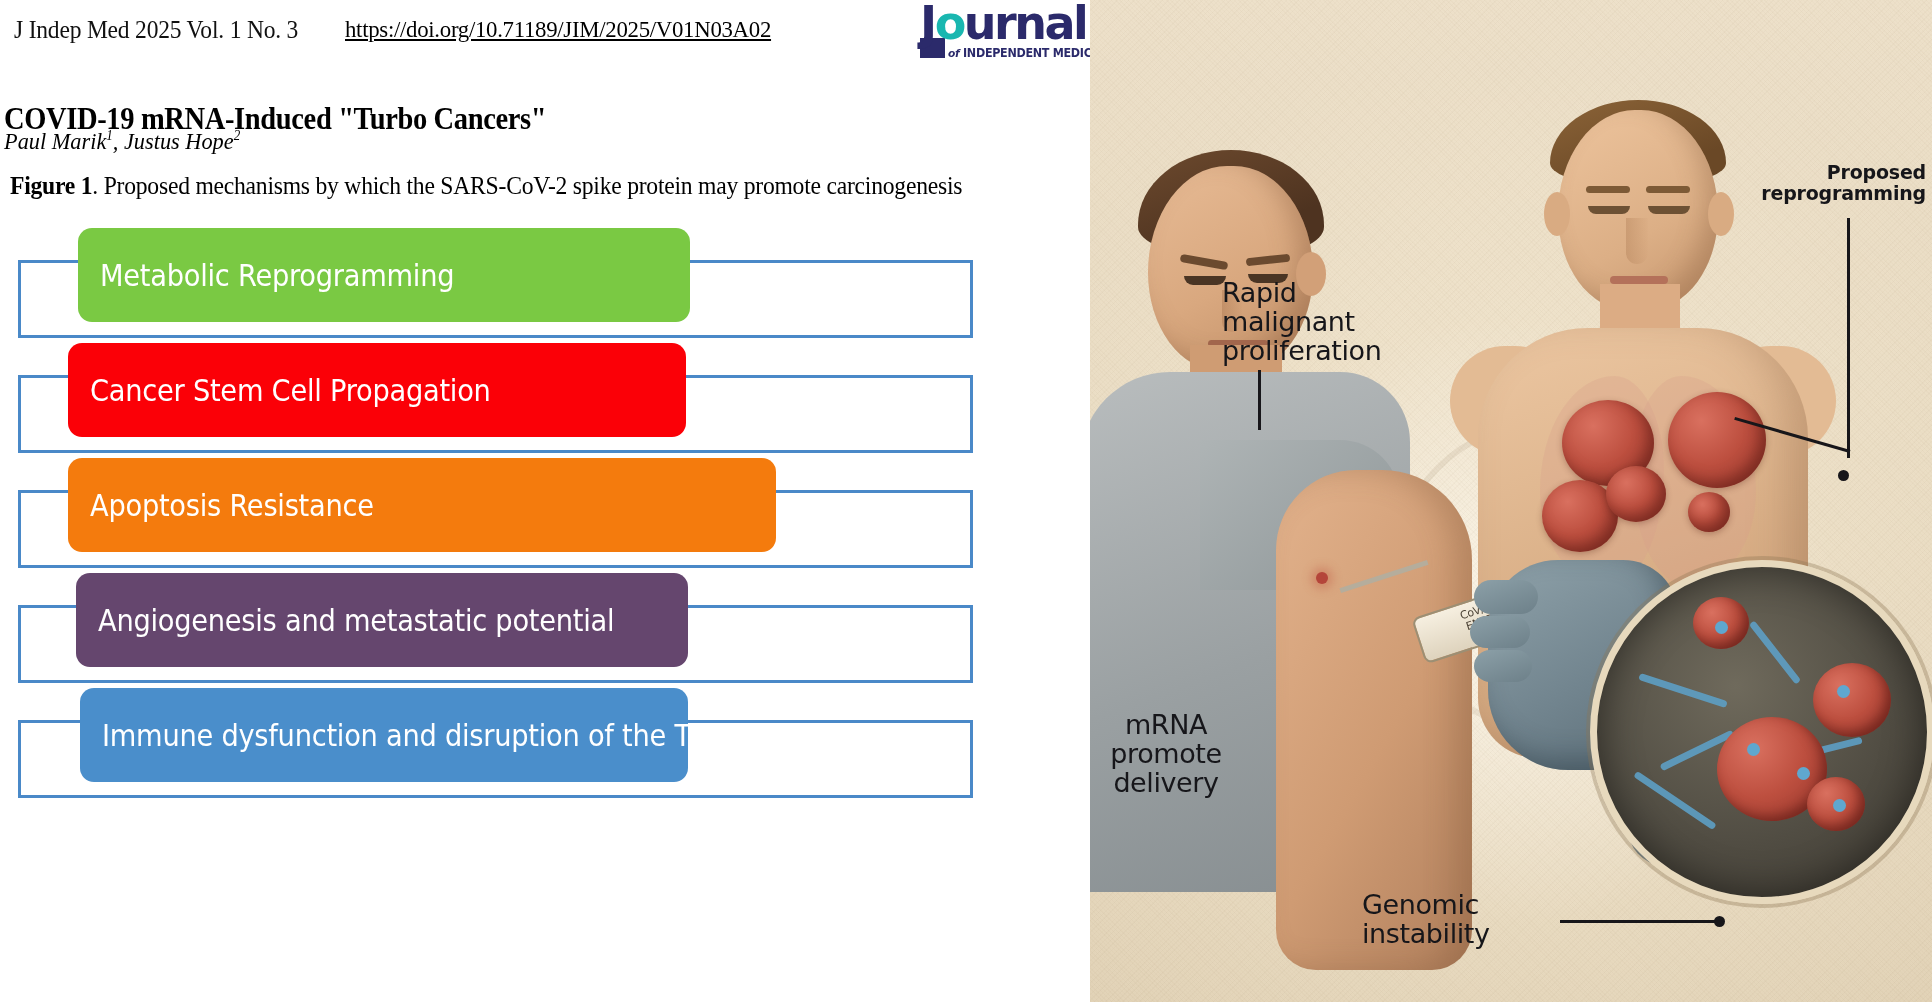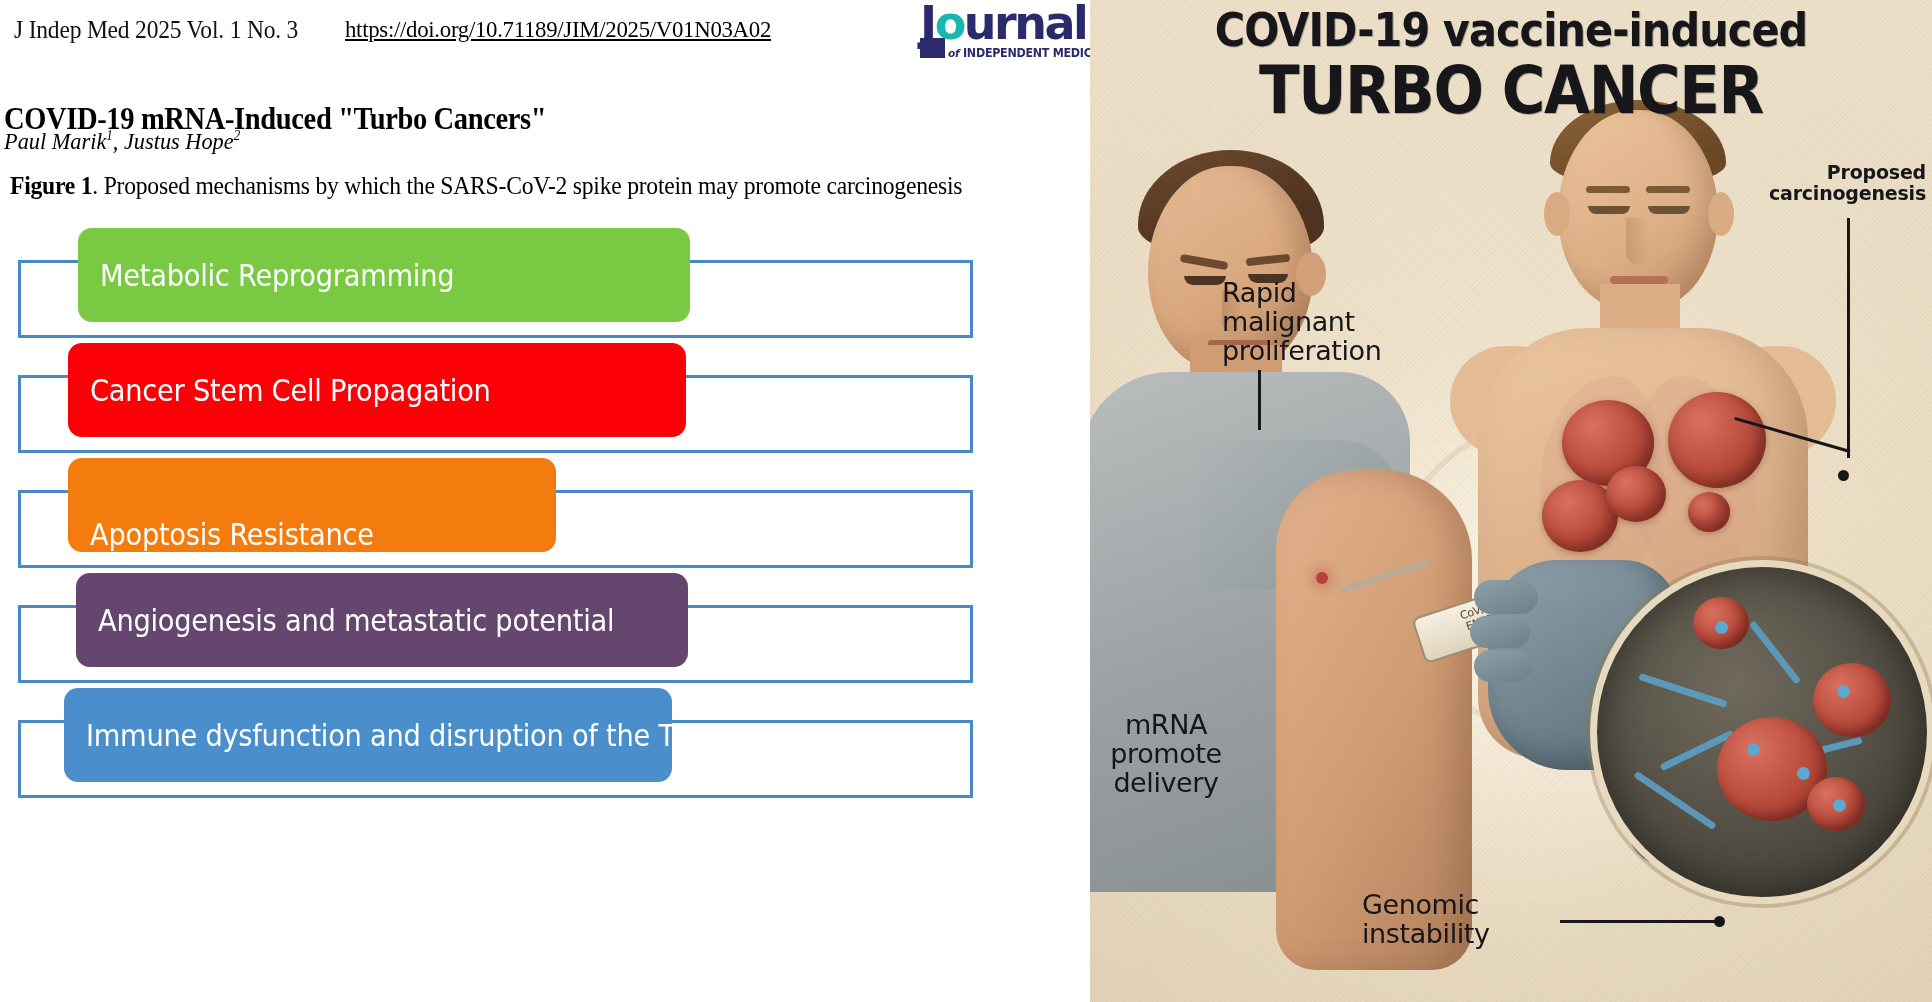--- a/index.html
+++ b/index.html
@@ -545,50 +545,46 @@
           </div>
         </div>
         <div class="mech-row" style="top: 115px;">
           <div class="blue-frame" style="border-color: rgb(74, 137, 200);"></div>
           <div class="mech-pill" style="background: rgb(251, 0, 7); left: 68px; width: 618px;">
             <span class="mech-label">Cancer Stem Cell Propagation</span>
           </div>
         </div>
         <div class="mech-row" style="top: 230px;">
           <div class="blue-frame" style="border-color: rgb(74, 137, 200);"></div>
-          <div class="mech-pill" style="background: rgb(244, 123, 13); left: 68px; width: 488px; align-items: flex-end;">
+          <div class="mech-pill" style="background: rgb(244, 123, 13); left: 68px; width: 708px;">
             <span class="mech-label">Apoptosis Resistance</span>
           </div>
         </div>
         <div class="mech-row" style="top: 345px;">
           <div class="blue-frame" style="border-color: rgb(74, 137, 200);"></div>
           <div class="mech-pill" style="background: rgb(101, 70, 110); left: 76px; width: 612px;">
             <span class="mech-label">Angiogenesis and metastatic potential</span>
           </div>
         </div>
         <div class="mech-row" style="top: 460px;">
           <div class="blue-frame" style="border-color: rgb(74, 137, 200);"></div>
-          <div class="mech-pill" style="background: rgb(74, 142, 203); left: 64px; width: 608px;">
+          <div class="mech-pill" style="background: rgb(74, 142, 203); left: 80px; width: 608px;">
             <span class="mech-label">Immune dysfunction and disruption of the TME</span>
           </div>
         </div>
       </div>
   </div>
 
   <div id="poster-panel">
     <div class="poster-bg"></div>
     <div class="poster-grain"></div>
 
     <div class="ill clock-ghost"></div>
     <div class="ill clock"></div>
 
-    <div class="poster-title">
-      <div class="line1">COVID-19 vaccine-induced</div>
-      <div class="line2">TURBO CANCER</div>
-    </div>
 
     <div class="ill man-right">
       <div class="ill mr-hair"></div>
       <div class="ill mr-head"></div>
       <div class="ill mr-ear-l"></div>
       <div class="ill mr-ear-r"></div>
       <div class="ill mr-brow-l"></div>
       <div class="ill mr-brow-r"></div>
       <div class="ill mr-eye-l"></div>
       <div class="ill mr-eye-r"></div>
@@ -656,21 +652,21 @@
 
     <div class="leader leader-metabolic-v"></div>
     <div class="leader leader-metabolic-h"></div>
     <div class="leader-dot ldot-metabolic"></div>
     <div class="leader leader-rapid"></div>
     <div class="leader leader-genomic"></div>
     <div class="leader-dot ldot-genomic"></div>
 
     <div class="ann ann-metabolic">
       <div>Proposed</div>
-      <div>carcinogenesis</div>
+      <div>reprogramming</div>
     </div>
     <div class="ann ann-rapid">
       <div>Rapid</div>
       <div>malignant</div>
       <div>proliferation</div>
     </div>
     <div class="ann ann-mrna">
       <div>mRNA</div>
       <div>promote</div>
       <div>delivery</div>

